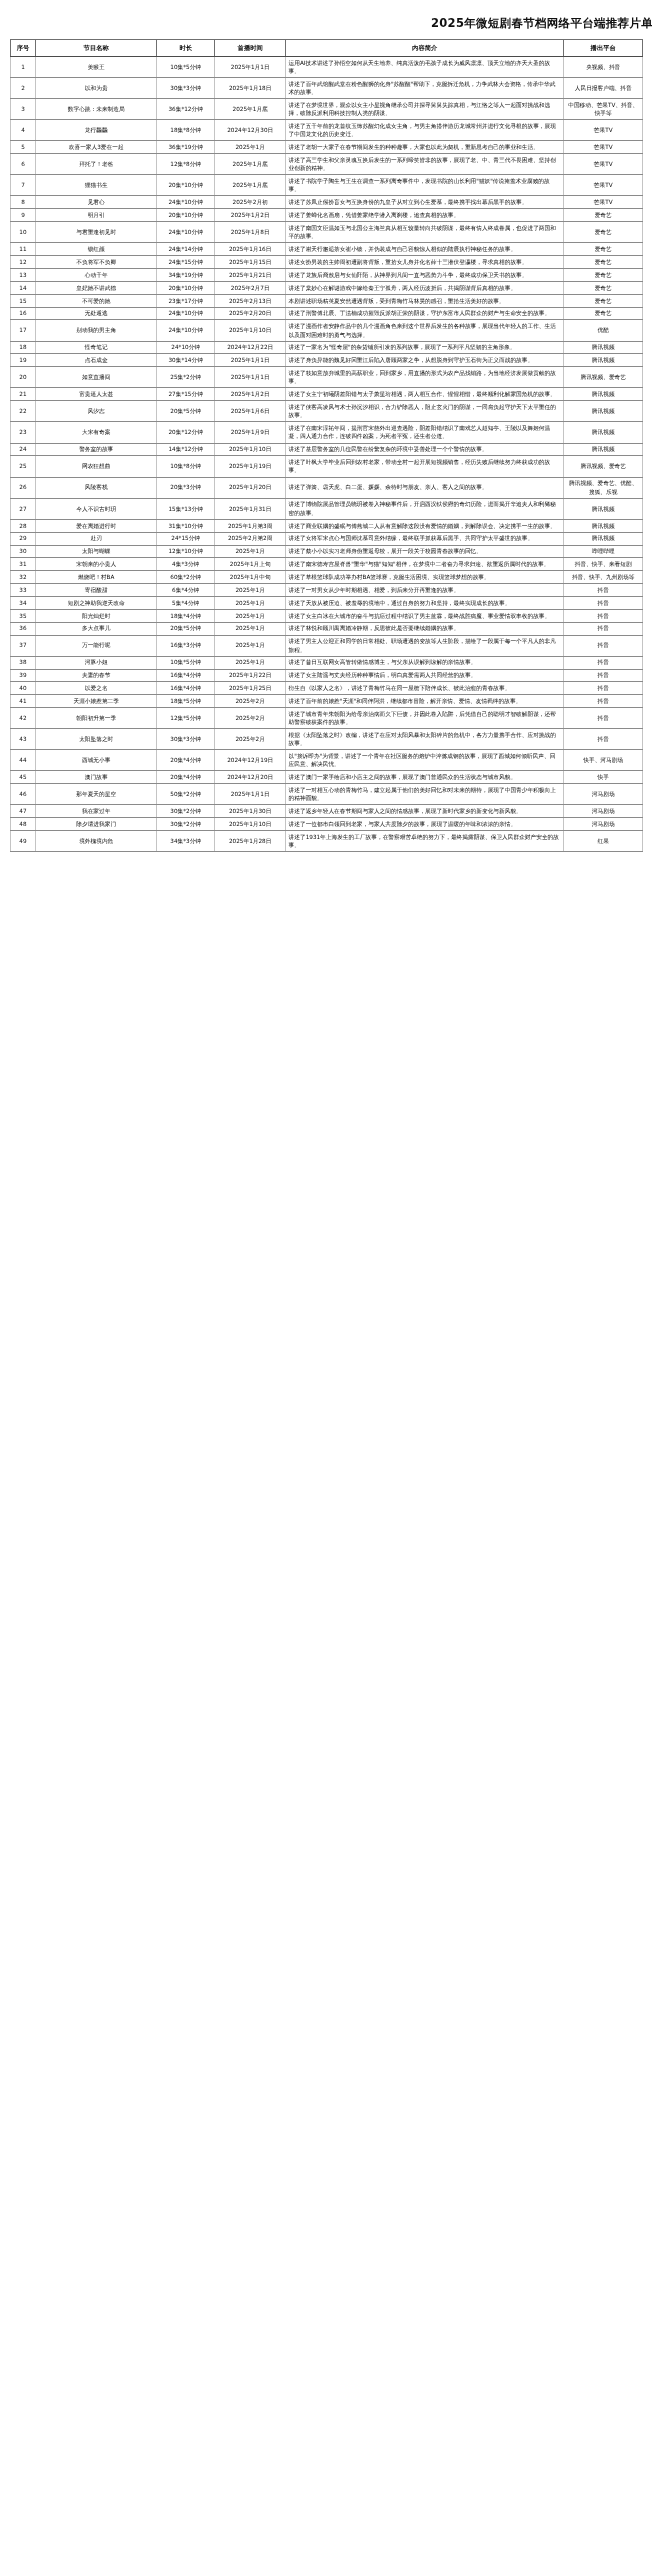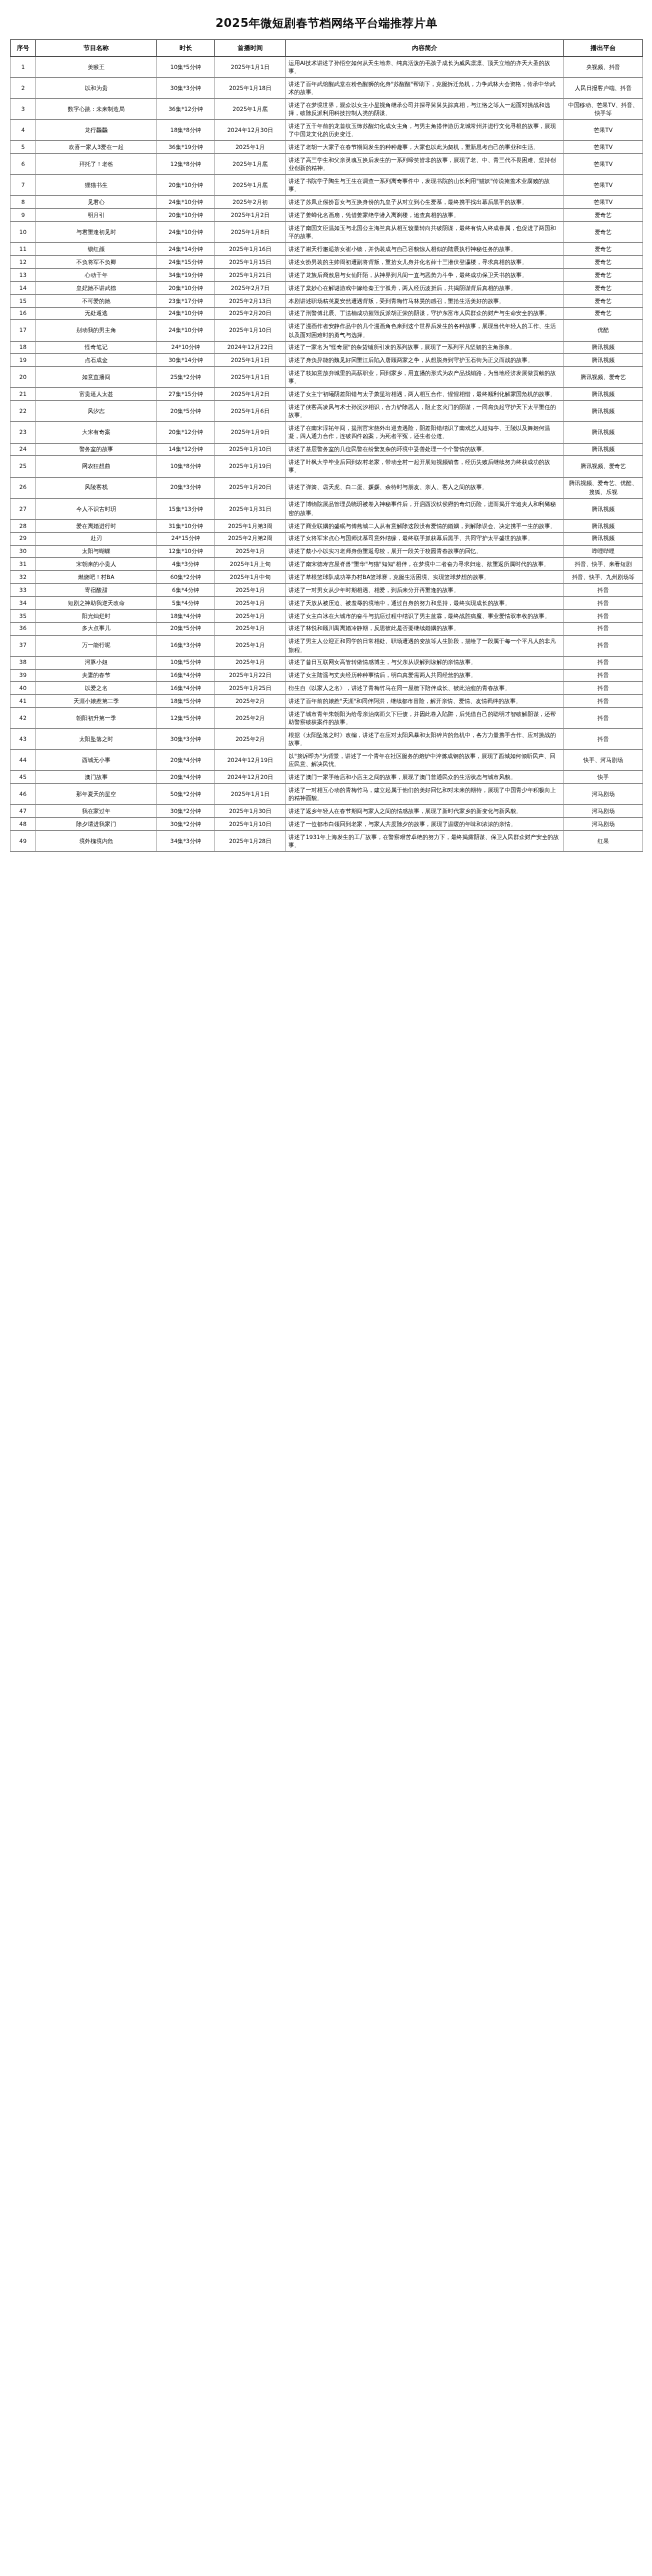--- a/index.html
+++ b/index.html
@@ -14,21 +14,21 @@
     -webkit-font-smoothing: none;
   }
   .page {
     width: 653px;
     box-sizing: border-box;
     padding: 0;
     background: #fff;
     position: relative;
   }
   .doc-title {
-    text-align: center;
+    text-align: right;
     font-size: 11.5px;
     font-weight: bold;
     letter-spacing: 0.3px;
     padding: 15.7px 0 8.5px 0;
     color: #111;
     font-family: "DejaVu Sans", "Liberation Sans", sans-serif;
   }
   table.sheet {
     border-collapse: collapse;
     width: 632px;

